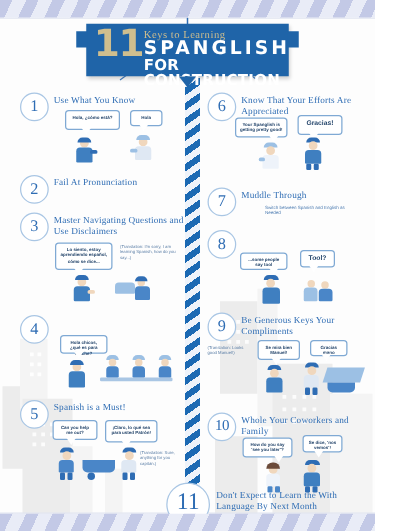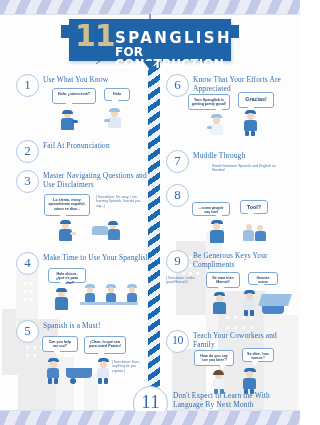--- a/index.html
+++ b/index.html
@@ -201,20 +201,21 @@
   <div class="banner-wrap">
     <svg width="300" height="52" style="position:absolute;left:0;top:0;">
       <path d="M150 0 L150 6" stroke="#2f6db4" stroke-width="1.2" fill="none"></path>
       <path d="M146 6 q4 7 8 0" stroke="#2f6db4" stroke-width="1.2" fill="none"></path>
       <path d="M150 10 L96 50 M150 10 L206 50" stroke="#4a86c8" stroke-width="1" fill="none"></path>
     </svg>
     <div class="banner">
       <div class="banner-notch notch-l"></div>
       <div class="banner-notch notch-r"></div>
       <div class="big11">11</div>
+      <div class="t-keys">Keys to  Learning</div>
       <div class="t-span">SPANGLISH</div>
       <div class="t-constr">FOR CONSTRUCTION</div>
     </div>
     <div class="banner-tail"></div>
   </div>
 
   <div class="item" style="left:16px;top:74px;width:130px;height:56px;">
     <div class="num">1</div>
     <div class="head">Use What You Know</div>
     <div class="bub" style="left:36px;top:14px;width:44px;height:16px;">Hola, ¿cómo está?<span class="tail" style="left:12px;"></span></div>
@@ -252,21 +253,20 @@
     <div class="fig" style="left:76px;top:50px;width:34px;height:22px;">
       <div class="body-s" style="left:0px;top:6px;width:16px;height:9px;background:#9cc0e4;"></div>
       <div class="head-c" style="left:18px;top:3px;width:6px;height:6px;"></div>
       <div class="hat" style="left:16px;top:1px;width:10px;height:4px;background:#2f6db4;"></div>
       <div class="body-s" style="left:16px;top:9px;width:12px;height:11px;background:#4a86c8;"></div>
     </div>
   </div>
 
   <div class="item" style="left:16px;top:252px;width:130px;height:60px;">
     <div class="num">4</div>
-    <div class="head wide">Make Time to Use Your Spanglish!</div>
     <div class="bub" style="left:32px;top:16px;width:38px;height:15px;">Hola chicos, ¿qué es para lonche?<span class="tail" style="left:10px;"></span></div>
     <div class="fig" style="left:36px;top:36px;width:22px;height:24px;">
       <div class="head-c" style="left:6px;top:2px;width:7px;height:7px;"></div>
       <div class="hat" style="left:4px;top:0px;width:11px;height:4px;background:#2f6db4;"></div>
       <div class="body-s" style="left:3px;top:9px;width:13px;height:13px;background:#3f7fc0;"></div>
     </div>
     <div class="bench" style="left:64px;top:50px;width:58px;height:3px;"></div>
     <div class="fig" style="left:66px;top:32px;width:16px;height:18px;">
       <div class="hat" style="left:3px;top:0px;width:10px;height:4px;background:#9cc0e4;"></div>
       <div class="head-c" style="left:5px;top:3px;width:6px;height:6px;"></div>
@@ -368,21 +368,21 @@
       <div class="body-s" style="left:3px;top:10px;width:12px;height:10px;background:#dfe8f3;"></div>
       <div class="leg" style="left:4px;top:20px;width:4px;height:6px;background:#2f6db4;"></div>
       <div class="leg" style="left:10px;top:20px;width:4px;height:6px;background:#2f6db4;"></div>
     </div>
     <div class="solar" style="left:94px;top:44px;width:30px;height:12px;transform:skewX(-18deg);"></div>
     <div class="barrow" style="left:96px;top:56px;width:22px;height:8px;"></div>
   </div>
 
   <div class="item" style="left:166px;top:330px;width:130px;height:62px;">
     <div class="num n10">10</div>
-    <div class="head">Teach Your Coworkers and Family</div>
+    <div class="head">Whole Your Coworkers and Family</div>
     <div class="bub" style="left:28px;top:20px;width:40px;height:16px;">How do you say 'see you later'?<span class="tail" style="left:24px;"></span></div>
     <div class="bub" style="left:76px;top:18px;width:32px;height:14px;">Se dice, 'nos vemos'!<span class="tail" style="left:8px;"></span></div>
     <div class="fig" style="left:44px;top:40px;width:20px;height:24px;">
       <div class="head-c" style="left:5px;top:2px;width:7px;height:7px;"></div>
       <div class="hat" style="left:3px;top:0px;width:11px;height:5px;background:#6b4b3a;border-radius:5px 5px 0 0;"></div>
       <div class="body-s" style="left:3px;top:9px;width:11px;height:10px;background:#eef3fa;"></div>
       <div class="leg" style="left:4px;top:19px;width:4px;height:5px;background:#4a86c8;"></div>
       <div class="leg" style="left:10px;top:19px;width:4px;height:5px;background:#4a86c8;"></div>
     </div>
     <div class="fig" style="left:74px;top:38px;width:22px;height:26px;">

